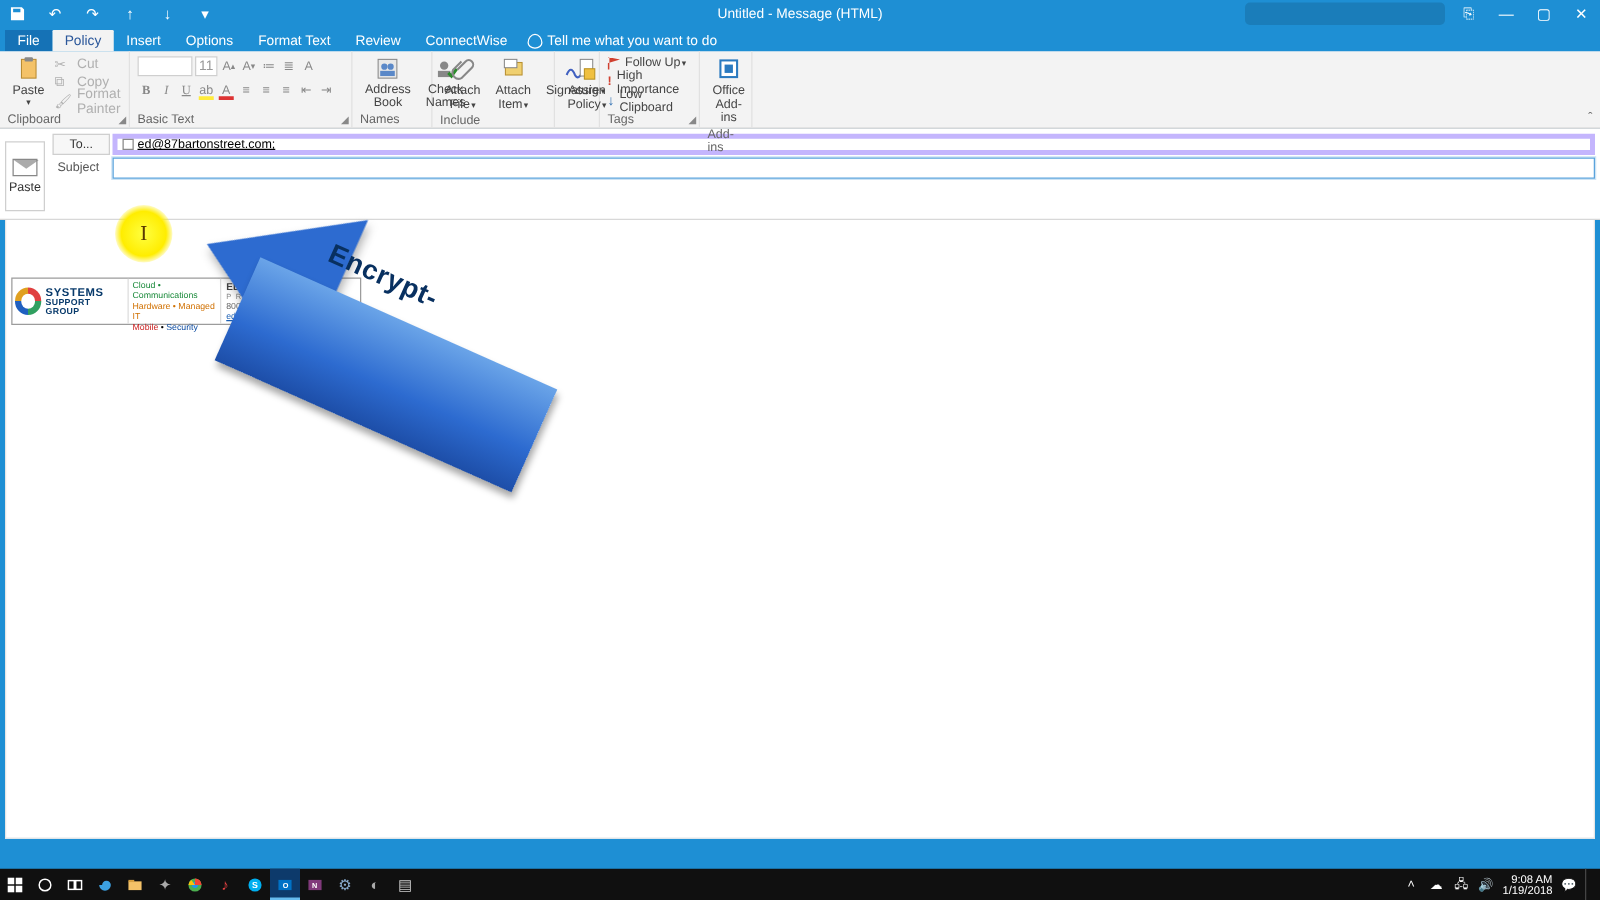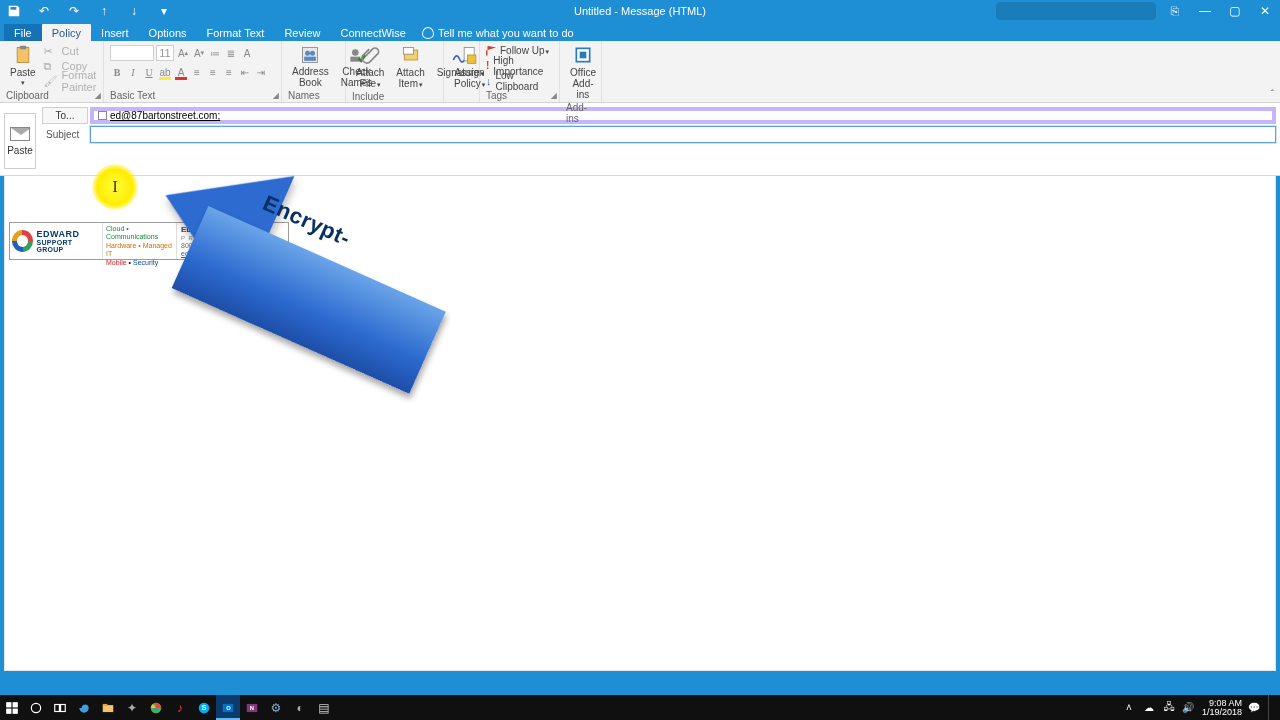--- a/index.html
+++ b/index.html
@@ -346,21 +346,21 @@
       </div>
     </div>
   </div>
 </div>
 
 <div class="bodyarea">
   <div class="sigcard">
     <div class="left">
       <span class="swirl"></span>
       <div class="brand">
-        <span class="b1">EDWARD</span>
+        <span class="b1">SYSTEMS</span>
         <span class="b2">SUPPORT GROUP</span>
       </div>
     </div>
     <div class="mid">
       <div class="l1">Cloud • Communications</div>
       <div class="l2">Hardware • Managed IT</div>
       <div class="l3"><span class="m3a">Mobile</span> • <span class="m3b">Security</span></div>
     </div>
     <div class="right">
       <div class="r1">EDWARD DAVIS</div>

